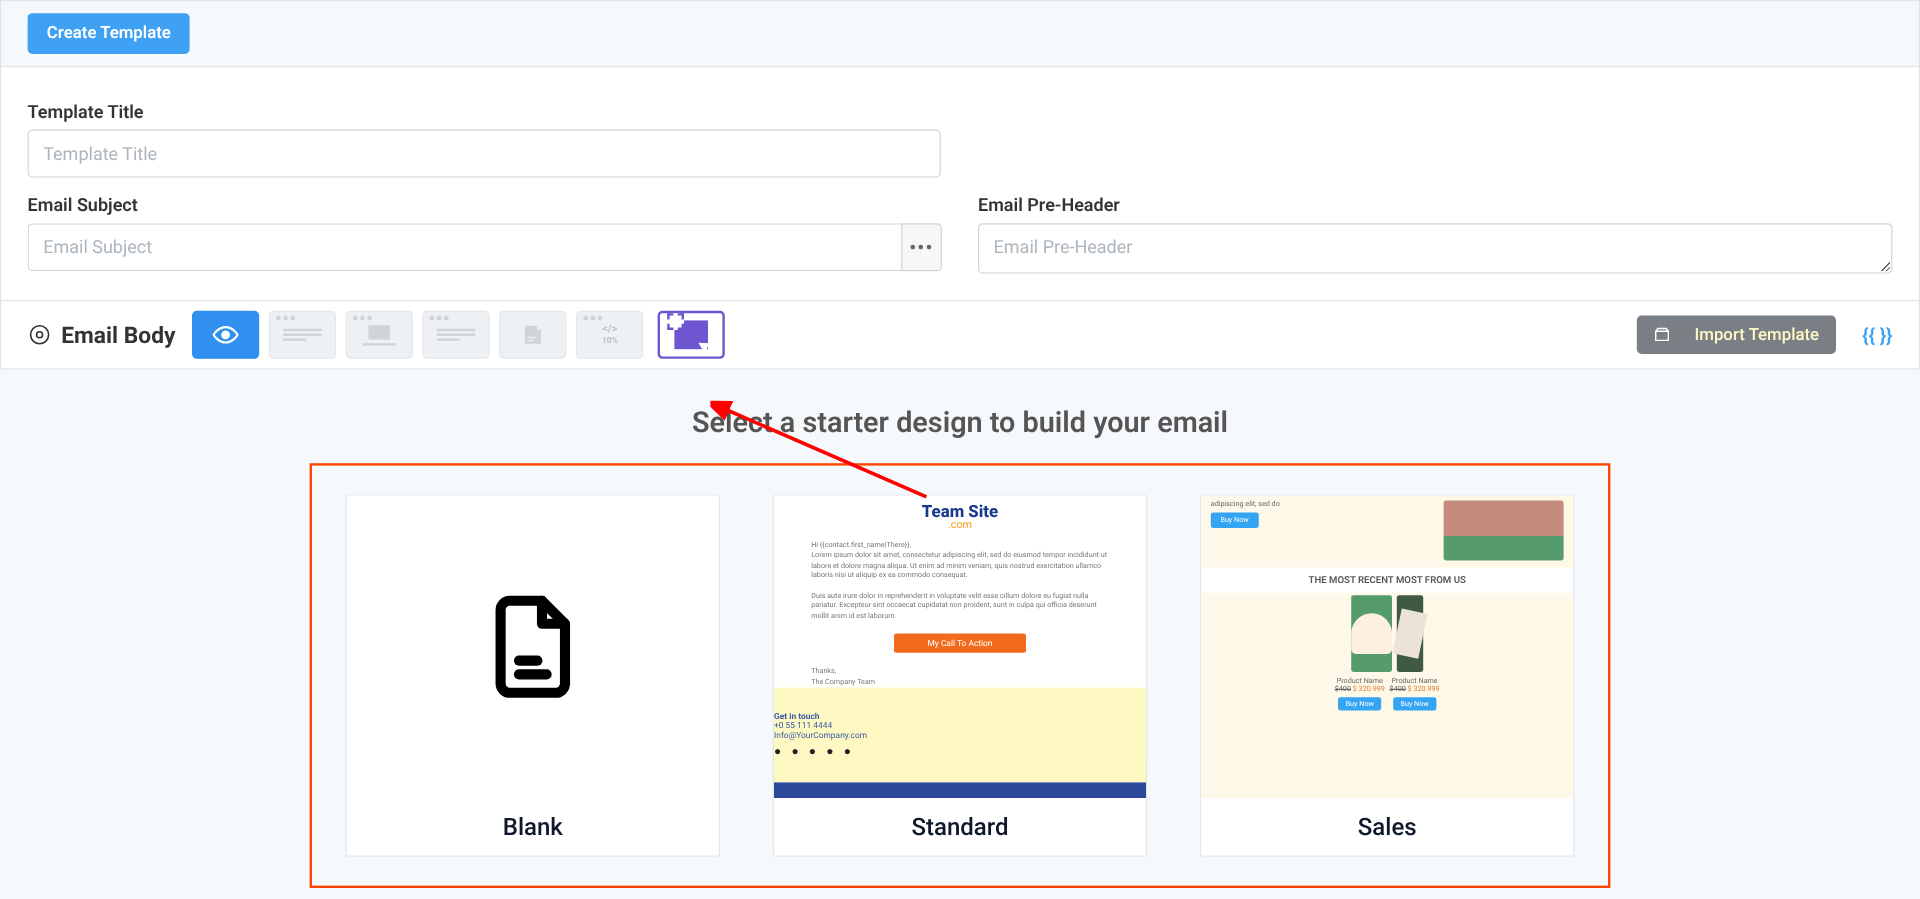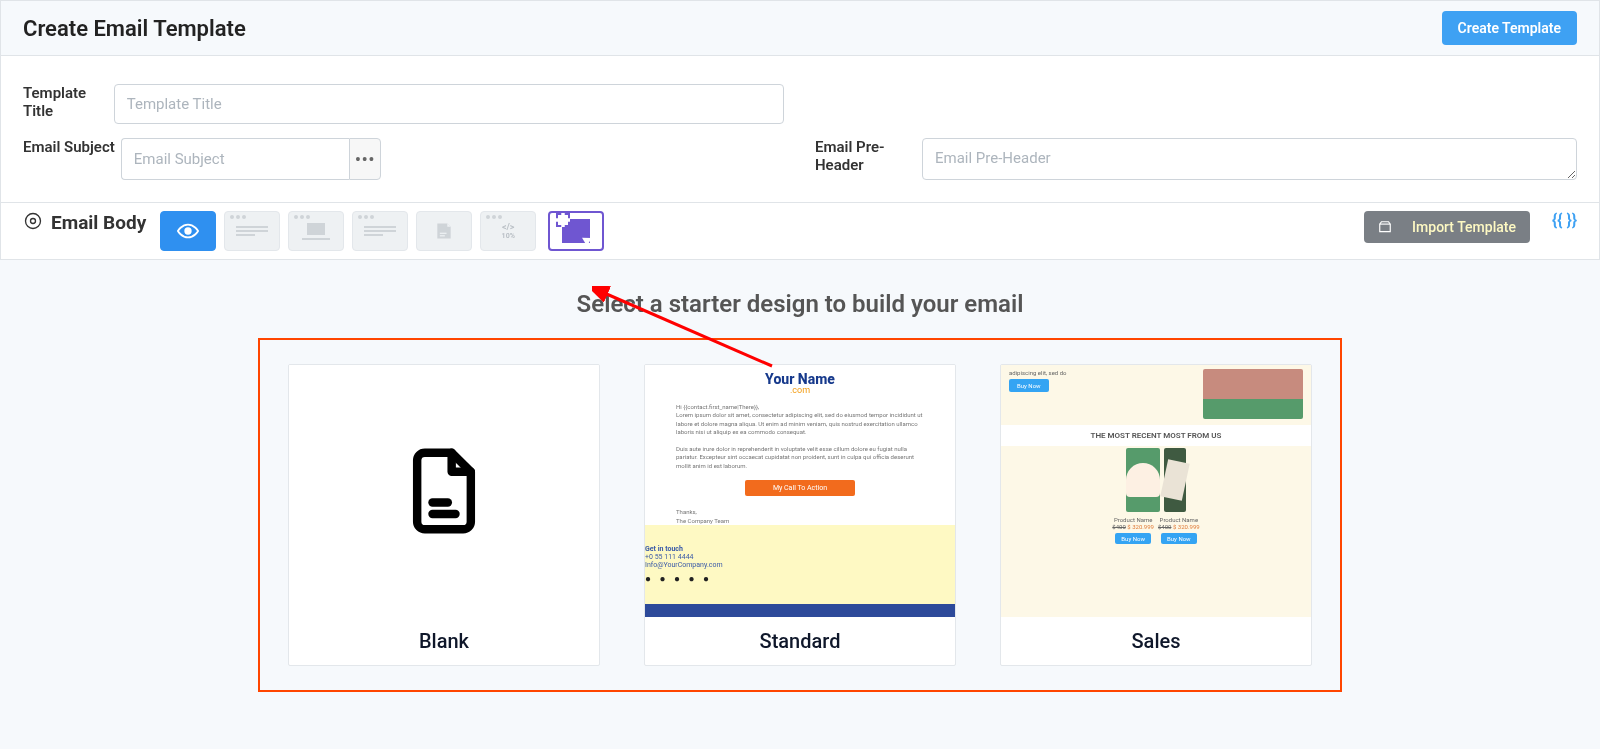--- a/index.html
+++ b/index.html
@@ -3,30 +3,30 @@
 <meta charset="utf-8">
 <style>
 *{box-sizing:border-box;margin:0;padding:0;font-family:-apple-system,BlinkMacSystemFont,"Segoe UI",Roboto,Arial,sans-serif;}
 body{background:#f6f9fc;color:#333;width:1600px;}
 .header-bar{display:flex;justify-content:space-between;align-items:center;padding:10px 22px;background:#f6f9fc;border:1px solid #e0e4e8;}
 .page-title{font-size:22px;font-weight:600;color:#222;}
 .btn-primary{background:#3ea1f3;color:#fff;border:none;border-radius:4px;padding:9px 16px;font-size:14px;font-weight:600;cursor:pointer;}
 .btn-secondary{background:#7a7f85;color:#fef9c3;border:none;border-radius:4px;padding:8px 14px;font-size:14px;font-weight:500;cursor:pointer;display:inline-flex;align-items:center;gap:20px;}
 .form-card{background:#fff;border:1px solid #e0e4e8;margin-top:-1px;padding:14px 22px 22px;}
 .row{display:flex;gap:30px;margin-top:14px;}
-.field{flex:1;display:flex;flex-direction:row;gap:6px;}
+.field{flex:1;display:flex;flex-direction:column;gap:6px;}
 .half{flex:0 0 49%;}
 label{font-size:15px;font-weight:600;color:#333;}
 input[type=text],textarea{width:100%;padding:10px 12px;border:1px solid #ced4da;border-radius:4px;font-size:15px;color:#555;background:#fff;}
 input[type=text]::placeholder,textarea::placeholder{color:#adb5bd;}
 .input-group{display:flex;}
 .input-group input{border-top-right-radius:0;border-bottom-right-radius:0;border-right:none;}
 .addon{width:36px;display:flex;align-items:center;justify-content:center;border:1px solid #ced4da;border-top-right-radius:4px;border-bottom-right-radius:4px;background:#f7f7f7;color:#666;font-weight:bold;letter-spacing:1px;cursor:pointer;}
 textarea{resize:both;height:42px;}
-.body-bar{display:flex;align-items:flex-start;gap:8px;padding:8px 22px;background:#fff;border:1px solid #e0e4e8;margin-top:-1px;position:relative;}
+.body-bar{display:flex;align-items:center;gap:8px;padding:8px 22px;background:#fff;border:1px solid #e0e4e8;margin-top:-1px;position:relative;}
 .gear-icon{width:20px;height:20px;display:inline-flex;align-items:center;justify-content:center;}
 .body-label{font-size:19px;font-weight:700;margin-right:6px;}
 .tool{width:56px;height:40px;border:1px solid #e3e7eb;background:#eef1f3;border-radius:4px;display:flex;align-items:center;justify-content:center;cursor:pointer;position:relative;overflow:hidden;}
 .tool.active{background:#2f90f0;border-color:#2f90f0;}
 .tool .top-dots{position:absolute;top:3px;left:5px;display:flex;gap:2px;}
 .tool .top-dots span{width:4px;height:4px;border-radius:2px;background:#cfd4d8;}
 .tool .inner-line-set div{height:2px;background:#cfd4d8;margin:2px 0;}
 .tool-designer{width:56px;height:40px;border:2px solid #6f56d1;border-radius:4px;background:#fff;display:flex;align-items:center;justify-content:center;cursor:pointer;position:relative;margin-left:4px;}
 .designer-shape{width:28px;height:24px;background:#6f56d1;position:relative;}
 .designer-shape::before{content:"";position:absolute;left:-6px;top:-6px;width:10px;height:10px;border:2px dashed #6f56d1;background:#fff;}
@@ -67,21 +67,20 @@
 .sales-info .buy{background:#34a4f3;color:#fff;padding:2px 6px;margin:3px auto 0;display:inline-block;border-radius:2px;}
 .sales-bottom{display:flex;gap:4px;padding:0 8px 4px;}
 .sales-bottom div{flex:1;height:20px;border-radius:2px;}
 .inner-line-set{width:32px;}
 .imgph{width:18px;height:12px;background:#cfd4d8;margin-bottom:3px;}
 </style>
 </head>
 <body>
 
 <div class="header-bar">
-  <div class="page-title">Create Email Template</div>
   <button class="btn-primary">Create Template</button>
 </div>
 
 <div class="form-card">
   <div class="row">
     <div class="field half">
       <label>Template Title</label>
       <input type="text" placeholder="Template Title" style="">
     </div>
   </div>
@@ -213,21 +212,21 @@
             <polyline points="14 2 14 7 19 7"></polyline>
             <line x1="9" y1="15" x2="13" y2="15"></line>
             <line x1="9" y1="18" x2="15" y2="18"></line>
           </svg>
       </div>
       <div class="card-caption">Blank</div>
     </div>
 
     <div class="card">
       <div class="card-thumb std">
-        <div class="std-logo">Your Name</div>
+        <div class="std-logo">Team Site</div>
         <div class="std-com">.com</div>
         <div class="std-body-text"><span>Hi {{contact.first_name|There}},</span><br>Lorem ipsum dolor sit amet, consectetur adipiscing elit, sed do eiusmod tempor incididunt ut labore et dolore magna aliqua. Ut enim ad minim veniam, quis nostrud exercitation ullamco laboris nisi ut aliquip ex ea commodo consequat.<br><br>Duis aute irure dolor in reprehenderit in voluptate velit esse cillum dolore eu fugiat nulla pariatur. Excepteur sint occaecat cupidatat non proident, sunt in culpa qui officia deserunt mollit anim id est laborum.</div>
         <div class="std-cta">My Call To Action</div>
         <div class="std-body-text" style="margin-top:8px;"><span>Thanks,</span><br><span>The Company Team</span></div>
         <div class="std-footer">
           <div class="git">Get in touch</div>
           <div>+0 55 111 4444</div>
           <div>Info@YourCompany.com</div>
           <div class="std-soc">● ● ● ● ●</div>
         </div>

